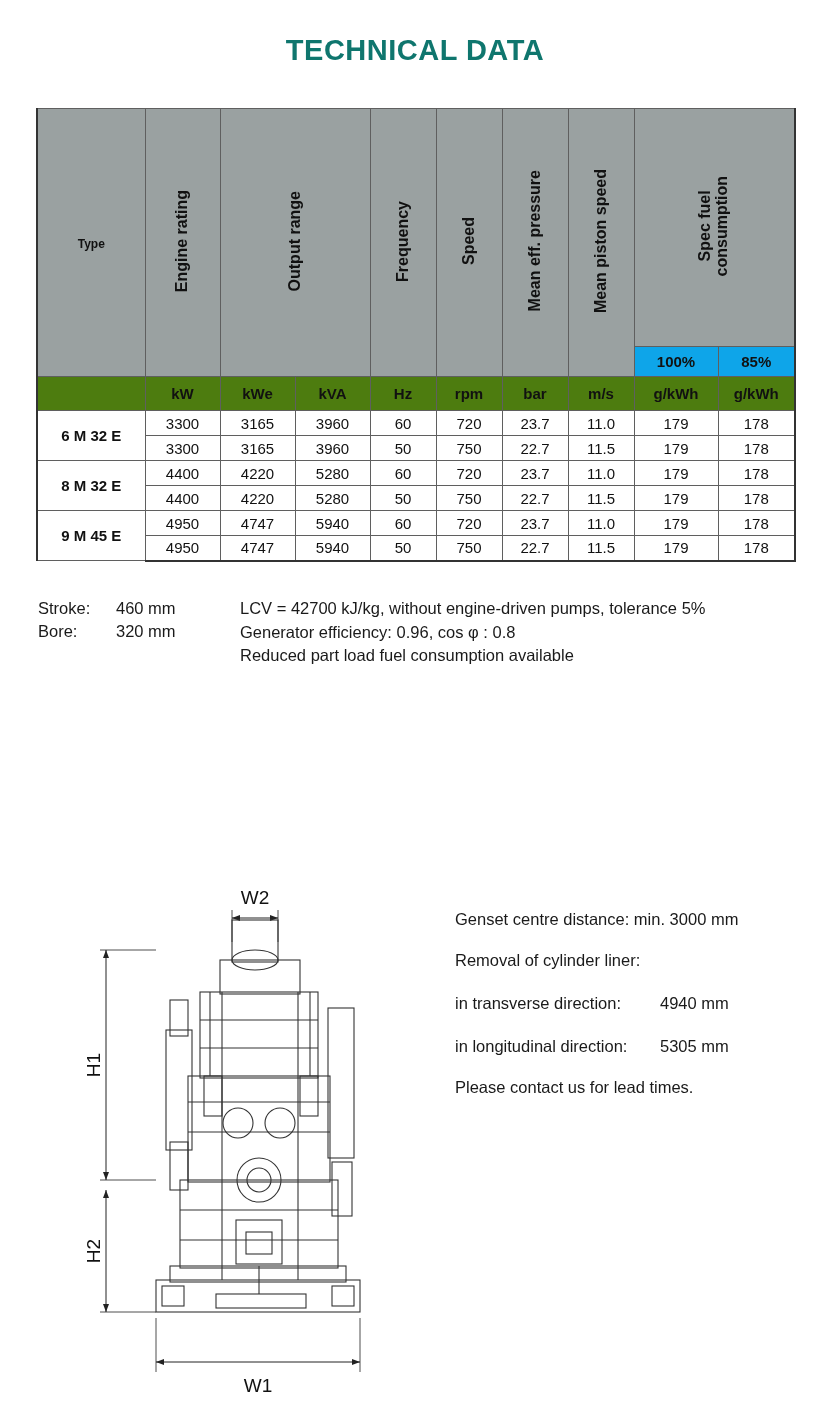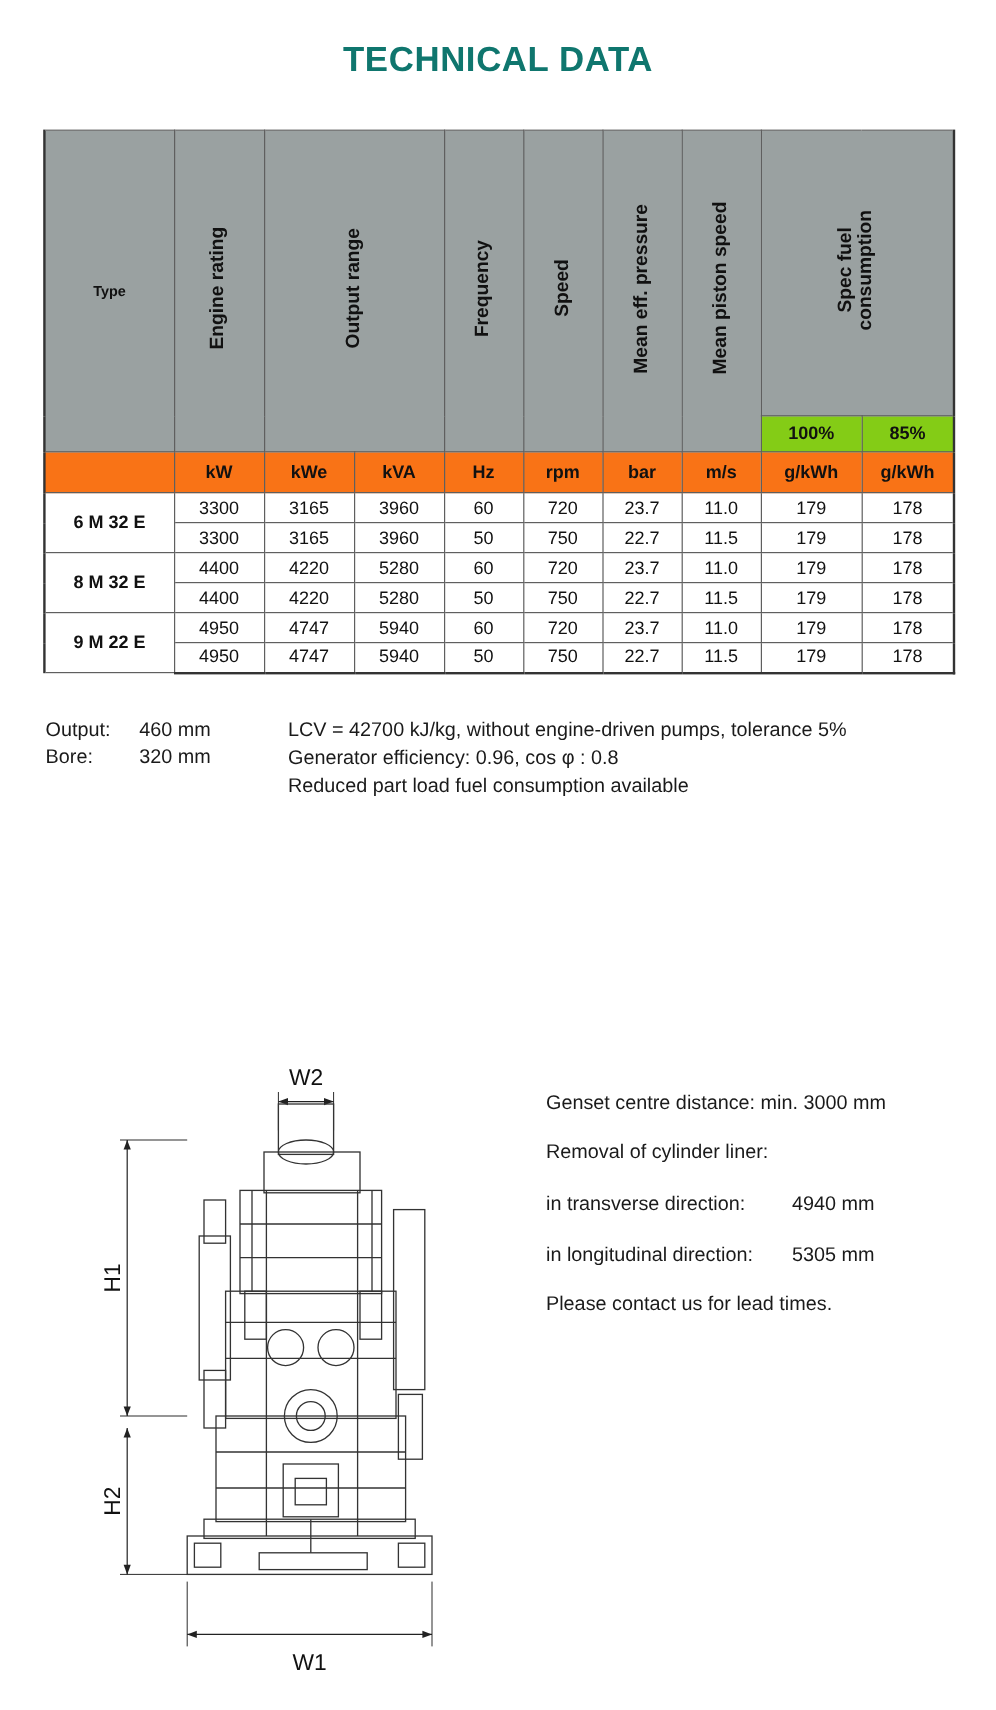--- a/index.html
+++ b/index.html
@@ -38,22 +38,22 @@
     writing-mode: vertical-rl;
     transform: rotate(180deg);
     font-weight: bold;
     font-size: 16px;
     white-space: nowrap;
     display: inline-block;
     line-height: 1.05;
   }
   .vlabel.two { text-align: center; }
   .type-head { font-weight: bold; font-size: 12px; }
-  .pct-row td { height: 30px; font-weight: bold; font-size: 15px; background: #84cc16; }
-  .unit-row td { height: 34px; font-weight: bold; font-size: 16px; background: #f97316; }
+  .pct-row td { height: 30px; font-weight: bold; font-size: 15px; background: #0ea5e9; }
+  .unit-row td { height: 34px; font-weight: bold; font-size: 16px; background: #4d7c0f; }
   .data-row td { height: 25px; font-size: 15px; }
   .type-cell { font-weight: bold; font-size: 16px; }
   .thick-bot { border-bottom: 2px solid #333 !important; }
   .thick-left { border-left: 2px solid #333 !important; }
   .thick-right { border-right: 2px solid #333 !important; }
 
   
   .notes { position: absolute; left: 38px; top: 597px; font-size: 16.5px; line-height: 23px; }
   .notes .row { display: flex; }
   .notes .k { width: 78px; }
@@ -180,21 +180,21 @@
           <td>5280</td>
           <td>50</td>
           <td>750</td>
           <td>22.7</td>
           <td>11.5</td>
           <td>179</td>
           <td class="thick-right">178</td>
         </tr>
 
         <tr class="data-row">
-          <td class="type-cell thick-left" rowspan="2">9 M 22 E</td>
+          <td class="type-cell thick-left" rowspan="2">9 M 45 E</td>
           <td>4950</td>
           <td>4747</td>
           <td>5940</td>
           <td>60</td>
           <td>720</td>
           <td>23.7</td>
           <td>11.0</td>
           <td>179</td>
           <td class="thick-right">178</td>
         </tr>
@@ -208,21 +208,21 @@
           <td class="thick-bot">11.5</td>
           <td class="thick-bot">179</td>
           <td class="thick-bot thick-right">178</td>
         </tr>
       </tbody>
     </table>
   </div>
 
   <div class="notes">
     <div class="row">
-      <span class="k">Output:</span>
+      <span class="k">Stroke:</span>
       <span class="v">460 mm</span>
     </div>
     <div class="row">
       <span class="k">Bore:</span>
       <span class="v">320 mm</span>
     </div>
   </div>
 
   <div class="notes-right">
     <div>LCV = 42700 kJ/kg, without engine-driven pumps, tolerance 5%</div>

